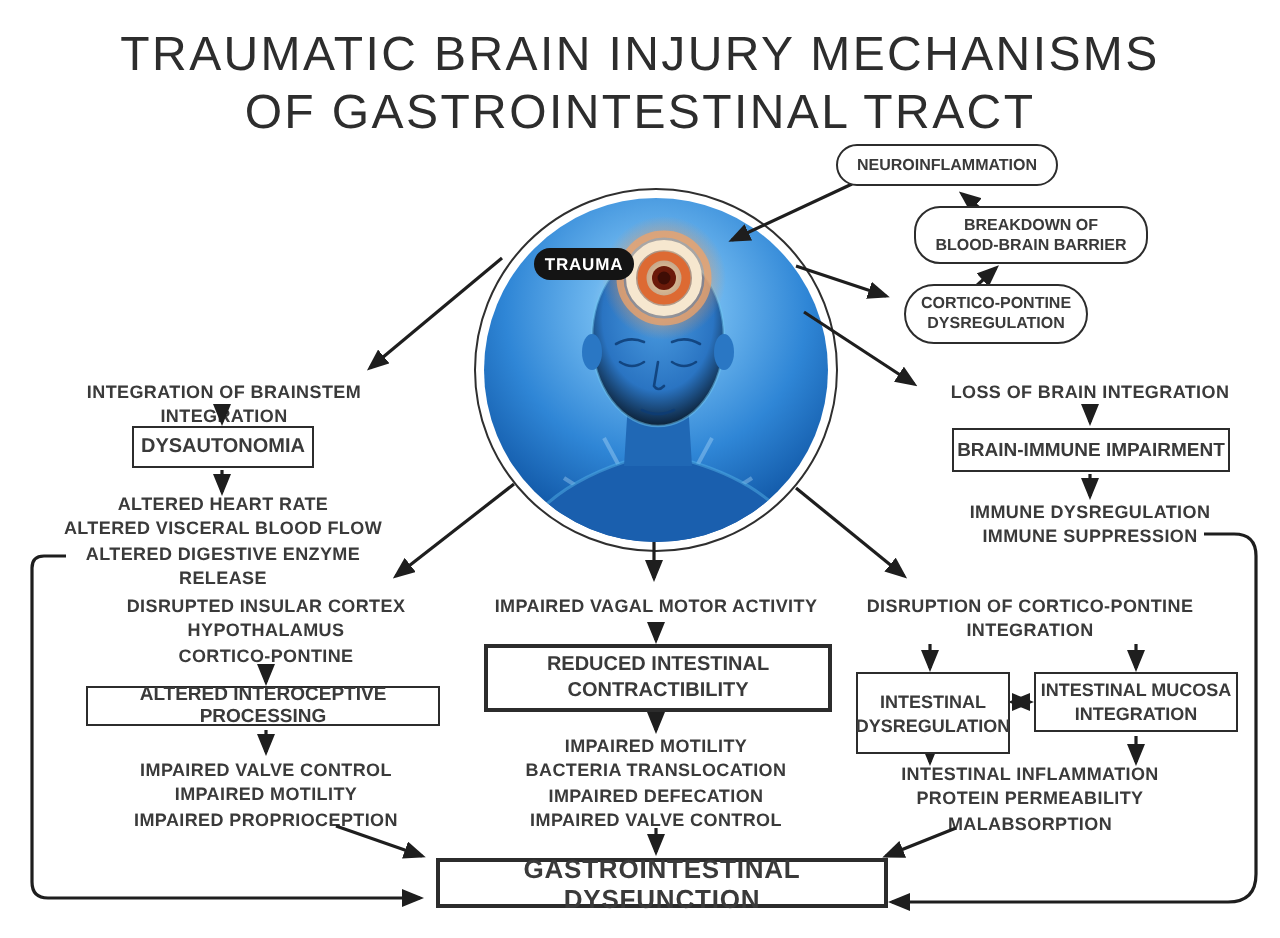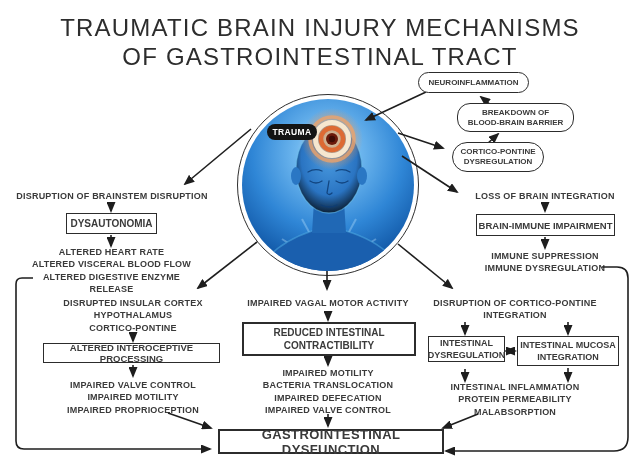--- a/index.html
+++ b/index.html
@@ -150,40 +150,40 @@
   <div class="box pill" style="left:457px;top:103px;width:117px;height:29px;font-size:8px;line-height:10px;">
     <div>BREAKDOWN OF</div>
     <div>BLOOD-BRAIN BARRIER</div>
   </div>
   <div class="box pill" style="left:452px;top:142px;width:92px;height:30px;font-size:8px;line-height:10px;border-radius:15px;">
     <div>CORTICO-PONTINE</div>
     <div>DYSREGULATION</div>
   </div>
 
   <div class="txt" style="left:16px;top:190px;width:192px;">
-    <div>DISRUPTION OF BRAINSTEM DISRUPTION</div>
+    <div>INTEGRATION OF BRAINSTEM INTEGRATION</div>
   </div>
   <div class="box" style="left:66px;top:213px;width:91px;height:21px;font-size:10px;">
     <div>DYSAUTONOMIA</div>
   </div>
   <div class="txt" style="left:20px;top:246px;width:183px;text-align:center;">
     <div>ALTERED HEART RATE</div>
     <div>ALTERED VISCERAL BLOOD FLOW</div>
     <div>ALTERED DIGESTIVE ENZYME RELEASE</div>
   </div>
 
   <div class="txt" style="left:455px;top:190px;width:180px;">
     <div>LOSS OF BRAIN INTEGRATION</div>
   </div>
   <div class="box" style="left:476px;top:214px;width:139px;height:22px;font-size:9.5px;">
     <div>BRAIN-IMMUNE IMPAIRMENT</div>
   </div>
   <div class="txt" style="left:460px;top:250px;width:170px;">
+    <div>IMMUNE DYSREGULATION</div>
     <div>IMMUNE SUPPRESSION</div>
-    <div>IMMUNE DYSREGULATION</div>
   </div>
 
   <div class="txt" style="left:40px;top:297px;width:186px;">
     <div>DISRUPTED INSULAR CORTEX</div>
     <div>HYPOTHALAMUS</div>
     <div>CORTICO-PONTINE</div>
   </div>
   <div class="box" style="left:43px;top:343px;width:177px;height:20px;font-size:9.5px;">
     <div>ALTERED INTEROCEPTIVE PROCESSING</div>
   </div>
@@ -204,21 +204,21 @@
     <div>IMPAIRED MOTILITY</div>
     <div>BACTERIA TRANSLOCATION</div>
     <div>IMPAIRED DEFECATION</div>
     <div>IMPAIRED VALVE CONTROL</div>
   </div>
 
   <div class="txt" style="left:420px;top:297px;width:190px;">
     <div>DISRUPTION OF CORTICO-PONTINE</div>
     <div>INTEGRATION</div>
   </div>
-  <div class="box" style="left:428px;top:336px;width:77px;height:26px;font-size:9px;line-height:12px;">
+  <div class="box" style="left:428px;top:336px;width:77px;height:41px;font-size:9px;line-height:12px;">
     <div>INTESTINAL</div>
     <div>DYSREGULATION</div>
   </div>
   <div class="box" style="left:517px;top:336px;width:102px;height:30px;font-size:9px;line-height:12px;">
     <div>INTESTINAL MUCOSA</div>
     <div>INTEGRATION</div>
   </div>
   <div class="txt" style="left:420px;top:381px;width:190px;">
     <div>INTESTINAL INFLAMMATION</div>
     <div>PROTEIN PERMEABILITY</div>

